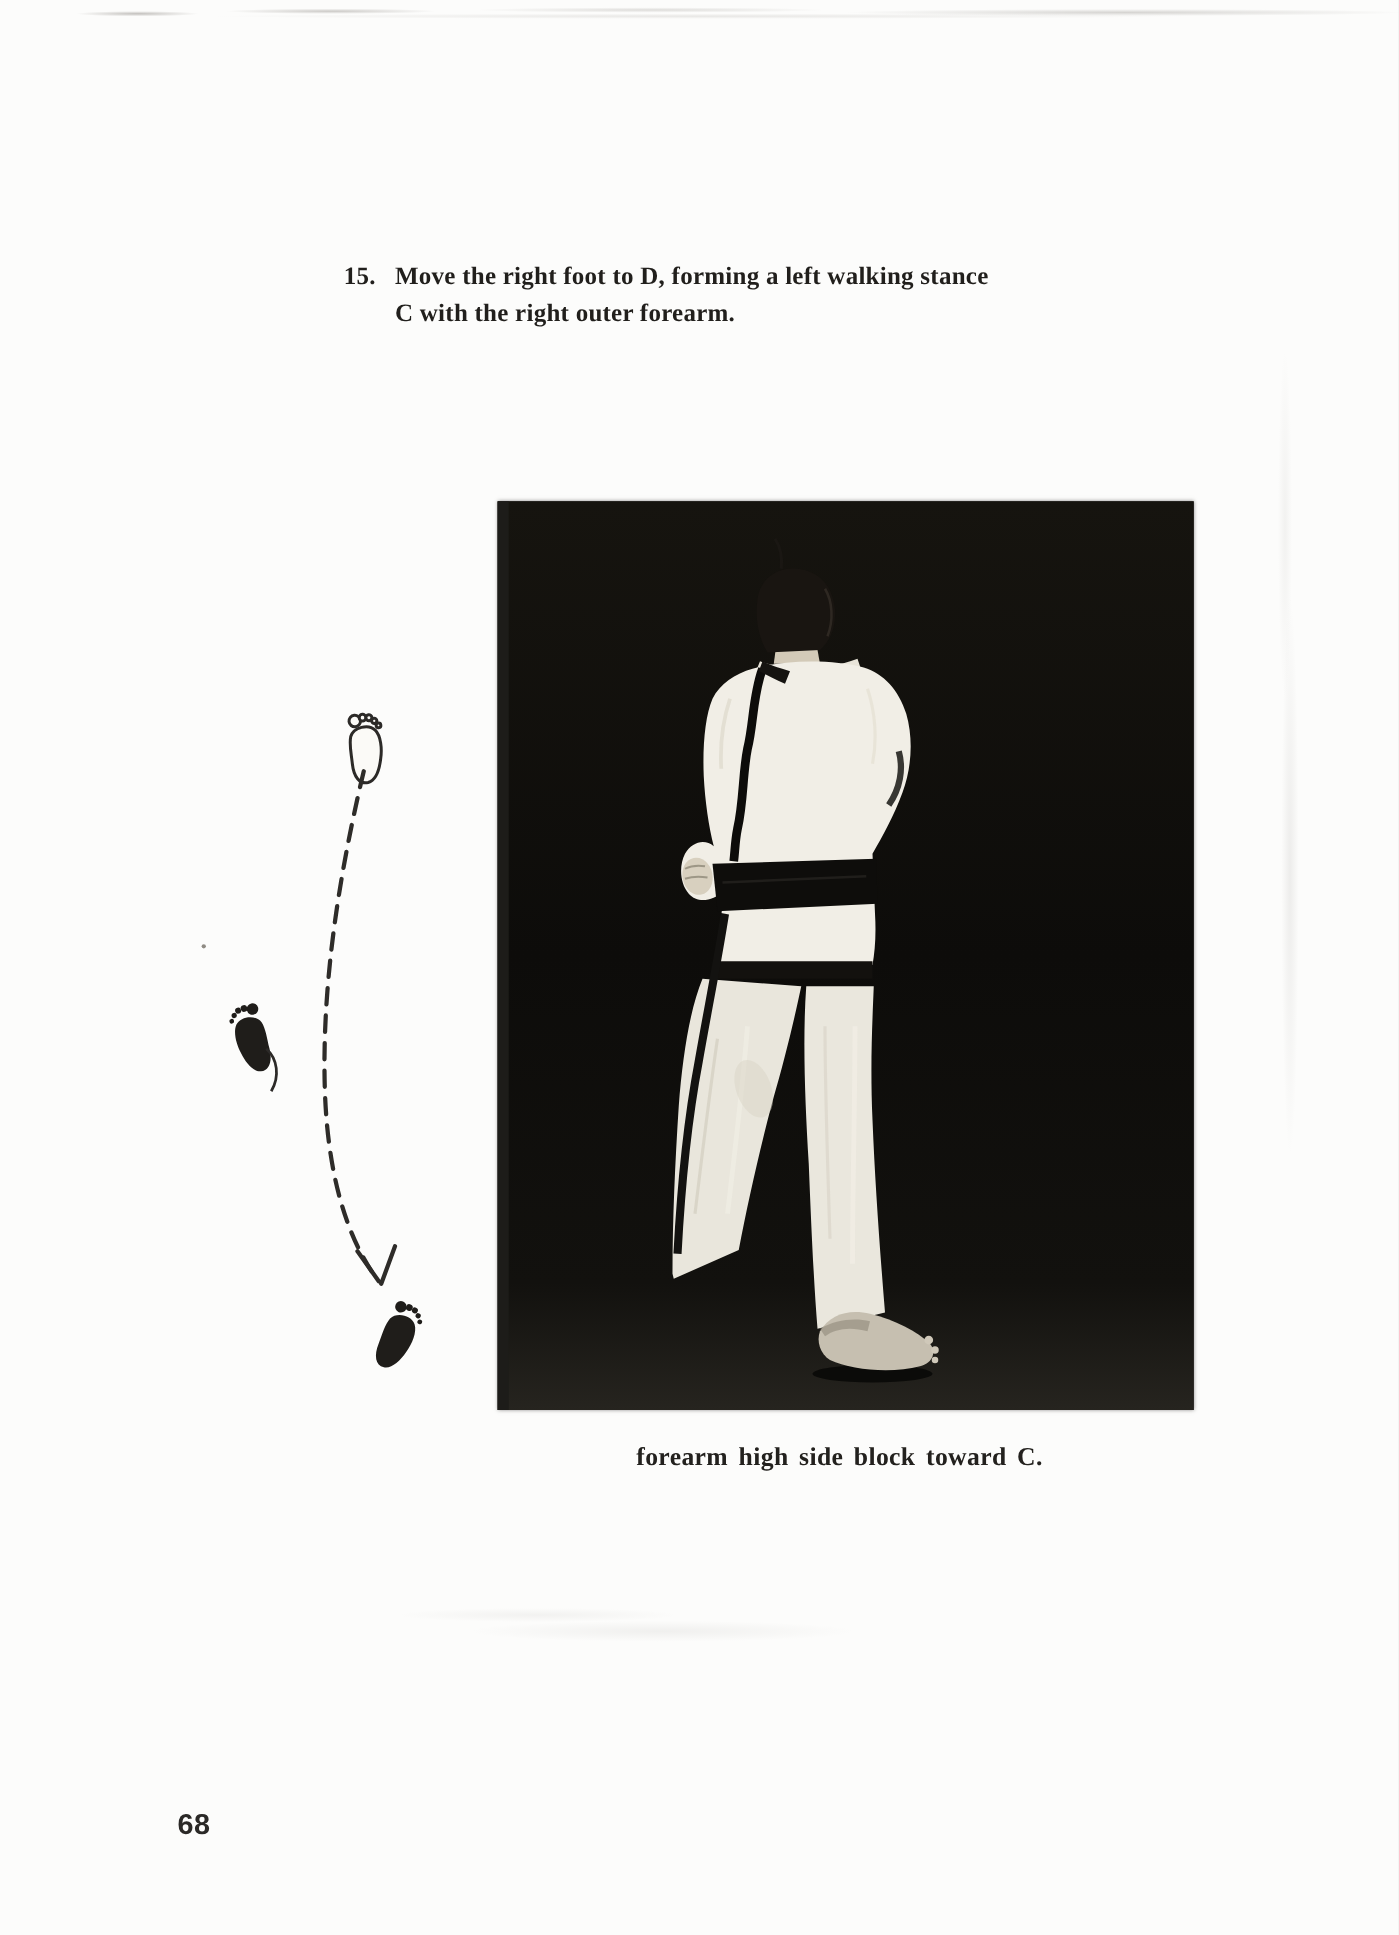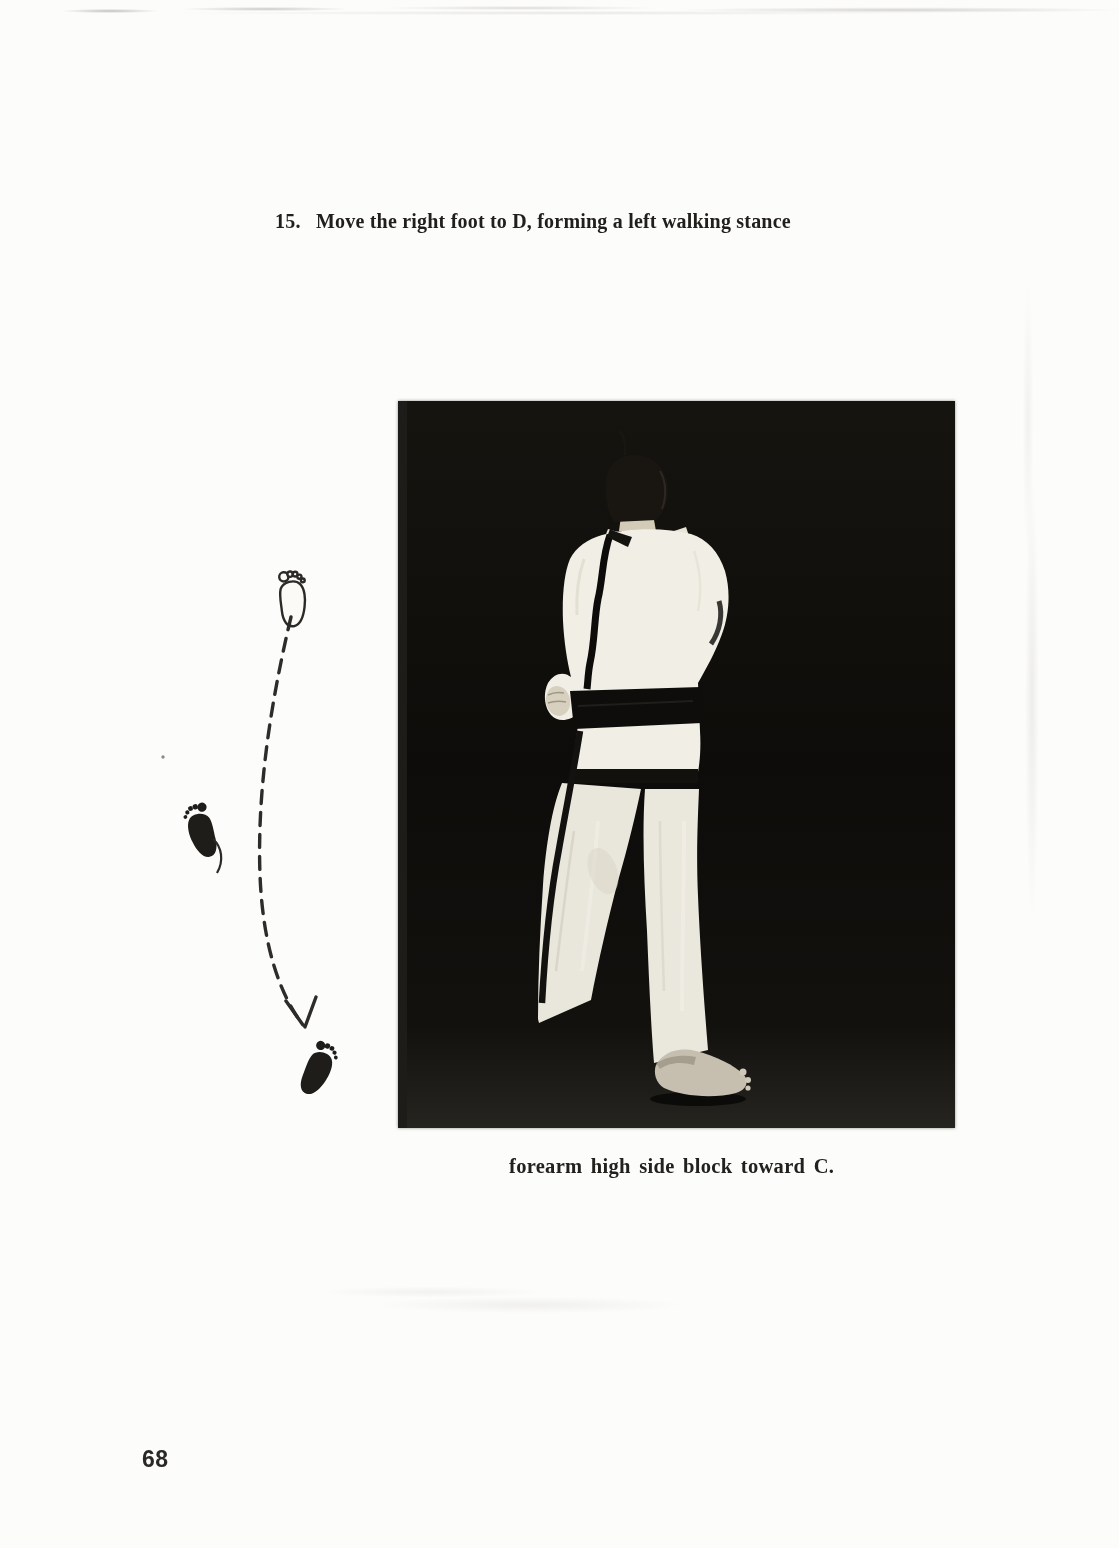--- a/index.html
+++ b/index.html
@@ -66,20 +66,21 @@
 <body>
 
 <div class="page">
 
   <div class="artifacts"></div>
 
   <div class="instruction">
     <span class="num">15.</span>
     <div class="lines">
       <div>Move the right foot to D, forming a left walking stance</div>
+      <div>C with the right outer forearm.</div>
     </div>
   </div>
 
   <svg class="diagram" viewBox="0 0 220 570">
     <defs>
       <g id="footR">
         <path d="M -11,-14 C -8,-21 4,-23 9,-17 C 13,-12 13,-2 11,6 C 9,15 5,23 -1,24 C -8,25 -12,18 -12,8 C -12,-1 -13,-8 -11,-14 Z"></path>
         <circle cx="-6.5" cy="-26" r="4.6"></circle>
         <circle cx="0" cy="-28" r="2.7"></circle>
         <circle cx="5" cy="-27.5" r="2.4"></circle>

